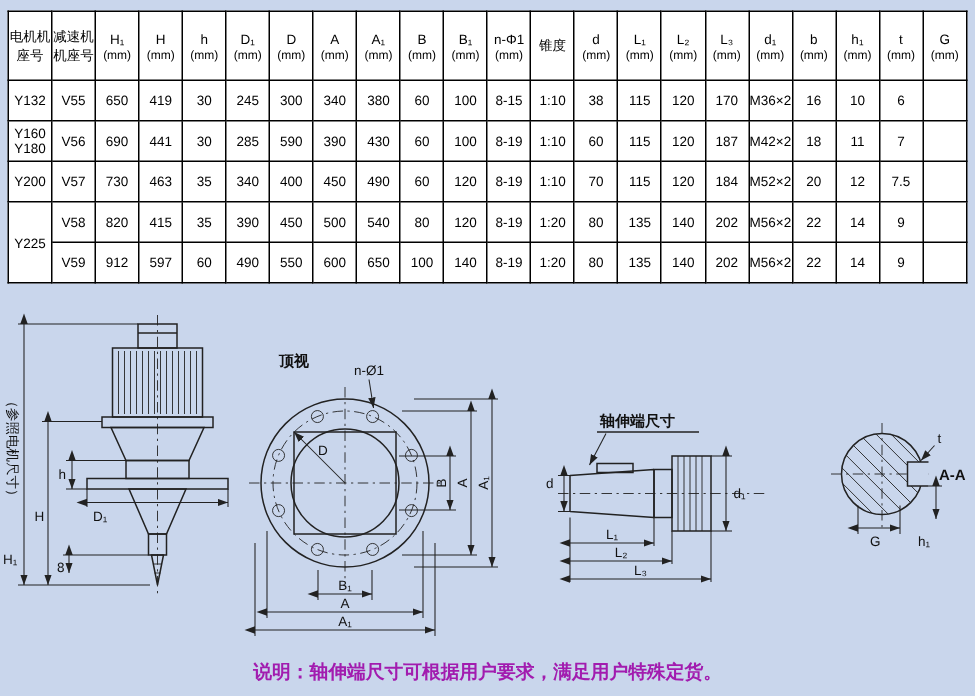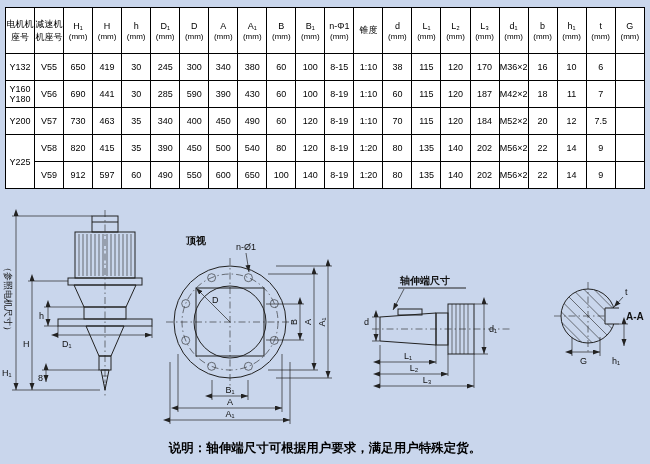--- a/index.html
+++ b/index.html
@@ -24,21 +24,21 @@
   .hu { font-size: 8px; margin-top: 1px; }
   svg.drawings { position: absolute; top: 204px; left: 0; }
   .o  { fill: none; stroke: #222; stroke-width: 1; }
   .th { fill: none; stroke: #222; stroke-width: 0.6; }
   .c  { fill: none; stroke: #222; stroke-width: 0.6; stroke-dasharray: 7 3 1.5 3; }
   .d  { fill: none; stroke: #222; stroke-width: 0.7; }
   text.t  { font-size: 9px; fill: #111; }
   text.tt { font-size: 10px; font-weight: bold; fill: #111; }
   .footer-note {
     position: absolute; top: 440px; left: 0; width: 100%;
-    text-align: center; font-size: 12.5px; font-weight: bold; color: #000000;
+    text-align: center; font-size: 12.5px; font-weight: bold; color: #a21caf;
   }
 </style>
 </head>
 <body>
 
 <div class="page">
 
   <table class="spec">
     <thead>
         <tr>

